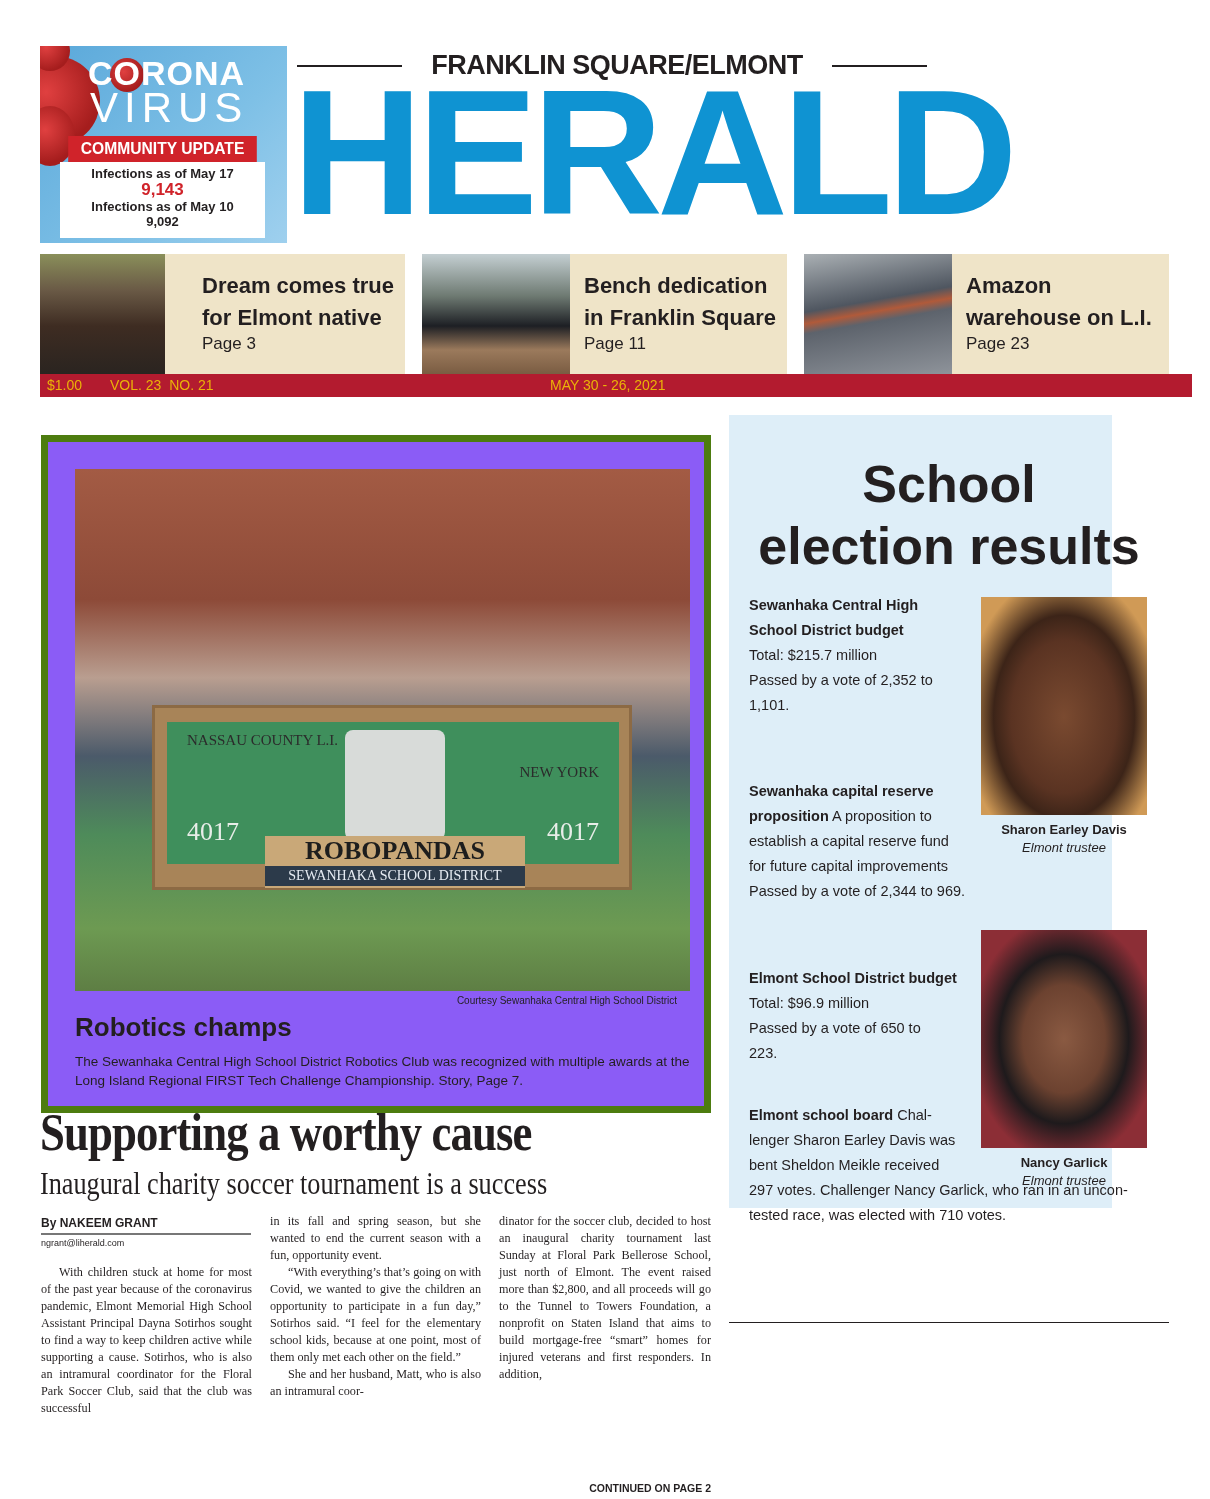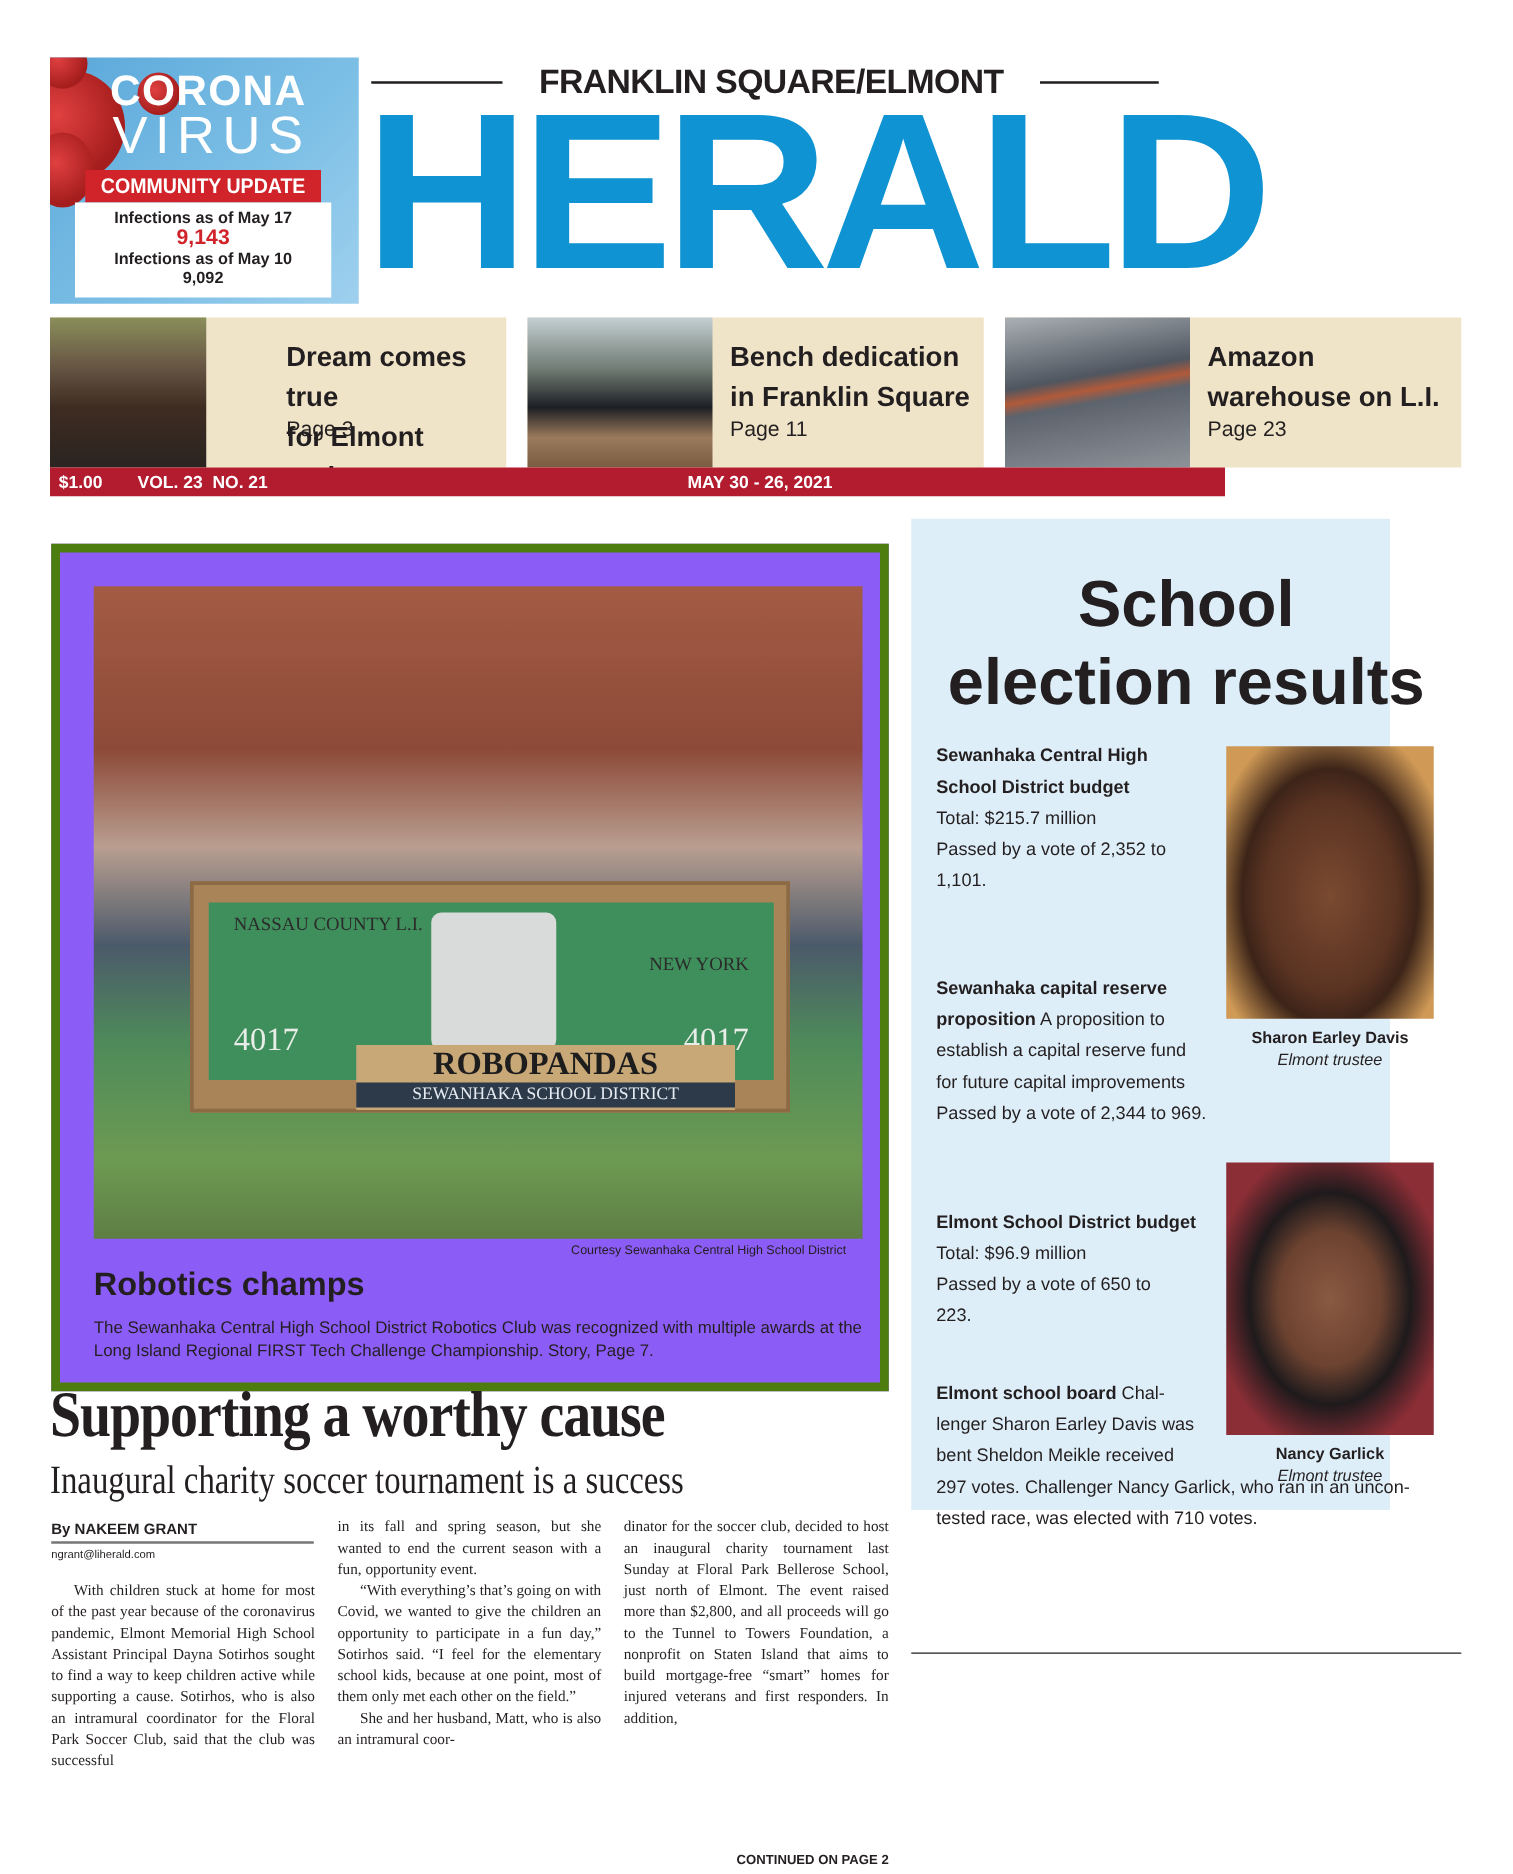--- a/index.html
+++ b/index.html
@@ -28,45 +28,45 @@
   #locality { left: 412px; top: 50px; width: 410px; font-size: 27px; font-weight: bold; letter-spacing: -0.5px; color: #231f20; text-align: center; }
   #herald { left: 292px; top: 78px; width: 650px; height: 150px; font-size: 178px; line-height: 150px; font-weight: bold; color: #0f93d2; letter-spacing: -6px; transform: scaleX(1.02); transform-origin: left top; white-space: nowrap; }
 
   
   .teaser { top: 254px; height: 120px; background: #efe4c8; }
   .teaser .photo { position: absolute; left: 0; top: 0; height: 120px; width: 125px; }
   .teaser .t-title { position: absolute; left: 162px; top: 16px; font-size: 22px; font-weight: bold; line-height: 32px; color: #231f20; }
   .teaser .t-page { position: absolute; left: 162px; top: 80px; font-size: 17px; color: #231f20; }
   #teaser1 { left: 40px; width: 365px; }
   #teaser1 .photo { width: 125px; background: linear-gradient(180deg, #8a8f5a 0%, #6a5a46 30%, #3e2c22 60%, #2a2420 100%); }
-  #teaser1 .t-title, #teaser1 .t-page { left: 162px; margin-left: 27px; }
+  #teaser1 .t-title, #teaser1 .t-page { left: 162px; }
   #teaser2 { left: 422px; width: 365px; }
   #teaser2 .photo { width: 148px; background: linear-gradient(180deg, #c4cfd2 0%, #6e7a72 35%, #1d1f24 60%, #9b7a5c 80%, #7a5c42 100%); }
   #teaser2 .t-title, #teaser2 .t-page { left: 162px; }
   #teaser3 { left: 804px; width: 365px; }
   #teaser3 .photo { width: 148px; background: linear-gradient(170deg, #aab0b4 0%, #4f5660 40%, #b05a3a 48%, #5d636c 55%, #8e939a 100%); }
   #teaser3 .t-title, #teaser3 .t-page { left: 162px; }
 
   
-  #datebar { left: 40px; top: 374px; width: 940px; height: 23px; background: #b31b2f; color: #ffffff; font-weight: bold; font-size: 14px; line-height: 23px; }
+  #datebar { left: 40px; top: 374px; width: 1152px; height: 23px; background: #b31b2f; color: #eab308; font-weight: normal; font-size: 14px; line-height: 23px; }
   #datebar .price { position: absolute; left: 7px; }
   #datebar .vol { position: absolute; left: 70px; }
   #datebar .date { position: absolute; left: 510px; }
 
   
   #feature { left: 41px; top: 435px; width: 670px; height: 678px; border: 7px solid #4d7c0f; background: #8b5cf6; }
   #feature .main-photo { position: absolute; left: 27px; top: 27px; width: 615px; height: 522px; background: linear-gradient(180deg, #a35b44 0%, #8d4a38 25%, #b99e90 40%, #4b5a6a 55%, #4e8b5a 70%, #6d9a52 88%, #5e7e44 100%); overflow: hidden; }
   #feature .banner { position: absolute; left: 77px; top: 236px; width: 480px; height: 185px; background: #a88458; border: 3px solid #8c6a44; }
   #feature .banner-inner { position: absolute; left: 12px; top: 14px; width: 452px; height: 142px; background: #3f8f5c; }
   #feature .banner-left { position: absolute; left: 20px; top: 10px; font-family: "Liberation Serif", serif; font-size: 15px; color: #2b2b2b; }
   #feature .banner-right { position: absolute; right: 20px; top: 10px; font-family: "Liberation Serif", serif; font-size: 15px; color: #2b2b2b; margin-top: 32px; }
   #feature .num-left { position: absolute; left: 20px; top: 95px; font-family: "Liberation Serif", serif; font-size: 26px; color: #e8ede8; }
   #feature .num-right { position: absolute; right: 20px; top: 95px; font-family: "Liberation Serif", serif; font-size: 26px; color: #e8ede8; }
   #feature .panda { position: absolute; left: 178px; top: 8px; width: 100px; height: 110px; background: #d8dbd9; border-radius: 8px; }
-  #feature .team-plate { position: absolute; left: 110px; top: 128px; width: 303px; height: 52px; background: #c9a878; text-align: center; margin-left: 20px; }
+  #feature .team-plate { position: absolute; left: 110px; top: 128px; width: 260px; height: 52px; background: #c9a878; text-align: center; }
   #feature .team-name { font-family: "Liberation Serif", serif; font-weight: bold; font-size: 26px; color: #1d1d1d; line-height: 30px; }
   #feature .team-dist { background: #2c3a4a; color: #e6ebf2; font-family: "Liberation Serif", serif; font-size: 14px; line-height: 20px; }
   #feature .credit { position: absolute; right: 27px; top: 553px; font-size: 10px; color: #231f20; }
   #feature .cap-title { position: absolute; left: 27px; top: 570px; font-size: 26px; font-weight: bold; color: #231f20; }
   #feature .cap-text { position: absolute; left: 27px; top: 610px; width: 625px; font-size: 13.5px; line-height: 19px; color: #231f20; }
 
   
   #sidebar { left: 729px; top: 415px; width: 383px; height: 793px; background: #deeef8; }
   #sidebar .sb-title { position: absolute; left: 0; top: 38px; width: 440px; text-align: center; font-size: 52px; font-weight: bold; line-height: 62px; color: #231f20; }
   #sidebar .sb-text { position: absolute; left: 20px; font-size: 14.5px; line-height: 25px; color: #231f20; }

